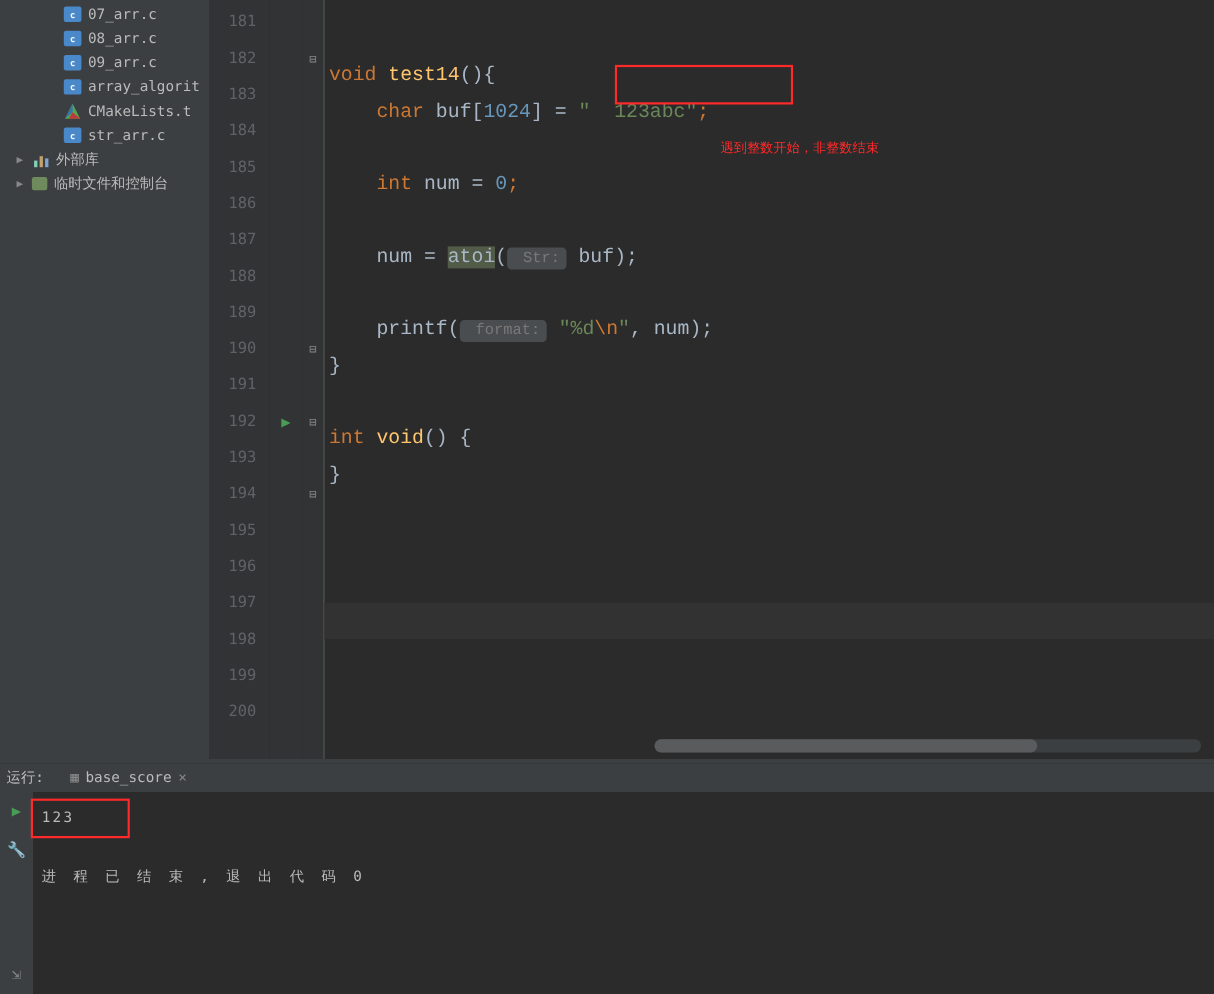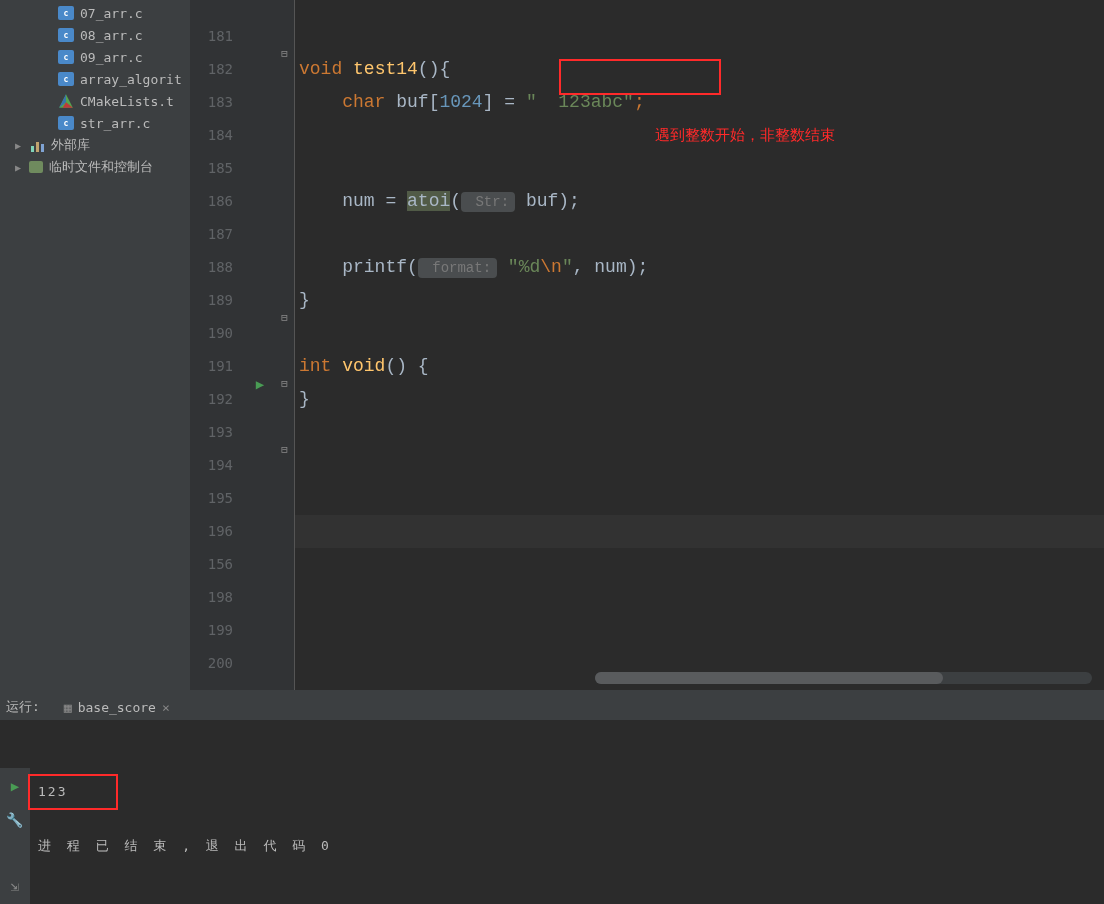--- a/index.html
+++ b/index.html
@@ -78,21 +78,21 @@
   flex: 1;
   display: flex;
   background: #2b2b2b;
   position: relative;
 }
 .gutter {
   width: 55px;
   background: #313335;
   text-align: right;
   padding-right: 12px;
-  padding-top: 20px;
+  padding-top: 4px;
 }
 .gutter-num {
   height: 33px;
   line-height: 33px;
   color: #606366;
   font-size: 14px;
   font-family: Consolas, monospace;
 }
 .run-gutter {
   width: 30px;
@@ -151,21 +151,21 @@
 }
 .hl { background: #515b47; }
 .box-red {
   position: absolute;
   border: 2px solid #ff2a2a;
   pointer-events: none;
 }
 .red-text {
   position: absolute;
   color: #ff2a2a;
-  font-size: 15px;
+  font-size: 12px;
   font-family: "Microsoft YaHei", sans-serif;
 }
 .current-line-hl {
   background: #323232;
 }
 .hscroll {
   position: absolute;
   bottom: 6px;
   left: 300px;
   right: 12px;
@@ -185,21 +185,20 @@
 .drag-bar {
   height: 4px;
   background: #3c3f41;
   cursor: ns-resize;
 }
 .bottom-panel {
   height: 210px;
   background: #2b2b2b;
   display: flex;
   flex-direction: column;
-  gap: 48px;
 }
 .panel-tabs {
   height: 26px;
   background: #3c3f41;
   display: flex;
   align-items: center;
   padding-left: 6px;
   font-size: 13px;
   color: #bbbbbb;
 }
@@ -301,21 +300,21 @@
       <div class="gutter-num">187</div>
       <div class="gutter-num">188</div>
       <div class="gutter-num">189</div>
       <div class="gutter-num">190</div>
       <div class="gutter-num">191</div>
       <div class="gutter-num">192</div>
       <div class="gutter-num">193</div>
       <div class="gutter-num">194</div>
       <div class="gutter-num">195</div>
       <div class="gutter-num">196</div>
-      <div class="gutter-num">156</div>
+      <div class="gutter-num">197</div>
       <div class="gutter-num">198</div>
       <div class="gutter-num">199</div>
       <div class="gutter-num">200</div>
     </div>
     <div class="run-gutter">
       <div class="run-gutter-cell"></div>
         <div class="run-gutter-cell"></div>
         <div class="run-gutter-cell"></div>
       <div class="run-gutter-cell"></div>
         <div class="run-gutter-cell"></div>
@@ -358,20 +357,21 @@
       <div class="fold-cell"></div>
         <div class="fold-cell"></div>
         <div class="fold-cell"></div>
     </div>
 
     <div class="code-area">
       <div class="code-line"></div>
       <div class="code-line"><span class="kw">void</span> <span class="fn">test14</span><span>(){</span></div>
       <div class="code-line"><span>    </span><span class="kw">char</span><span> buf[</span><span class="num">1024</span><span>] = </span><span class="str">"  123abc"</span><span class="kw">;</span></div>
       <div class="code-line"></div>
+      <div class="code-line"><span>    </span><span class="kw">int</span><span> num = </span><span class="num">0</span><span class="kw">;</span></div>
       <div class="code-line"></div>
       <div class="code-line"><span>    </span><span>num = </span><span class="id hl">atoi</span><span>(</span><span class="param-hint"> Str:</span><span> buf</span><span>);</span></div>
       <div class="code-line"></div>
       <div class="code-line"><span>    </span><span class="id">printf</span><span>(</span><span class="param-hint"> format:</span><span class="str"> "</span><span class="str">%d</span><span class="esc">\n</span><span class="str">"</span><span>, num);</span></div>
       <div class="code-line"><span>}</span></div>
       <div class="code-line"></div>
       <div class="code-line"><span class="kw">int</span><span class="fn"> void</span><span>() {</span></div>
       <div class="code-line"><span>}</span></div>
       <div class="code-line"></div>
       <div class="code-line"></div>

